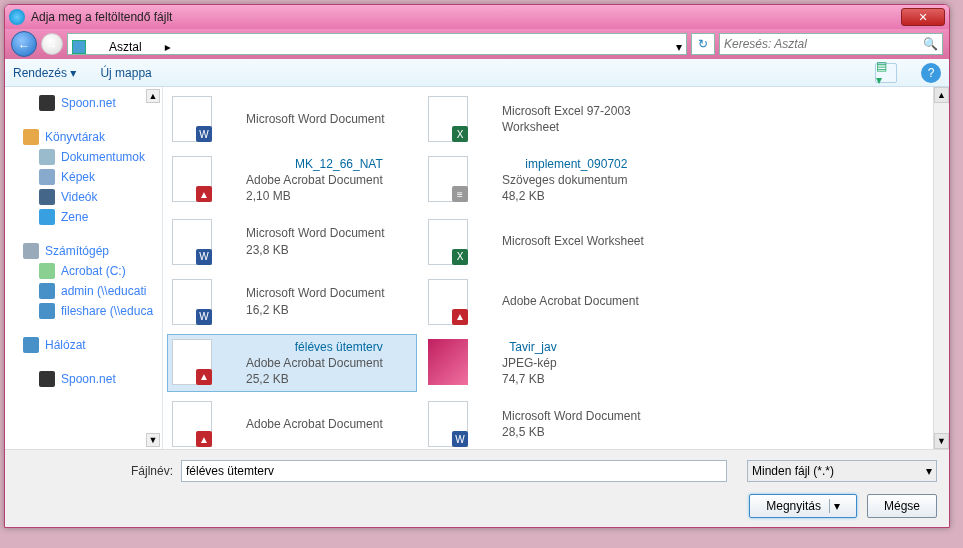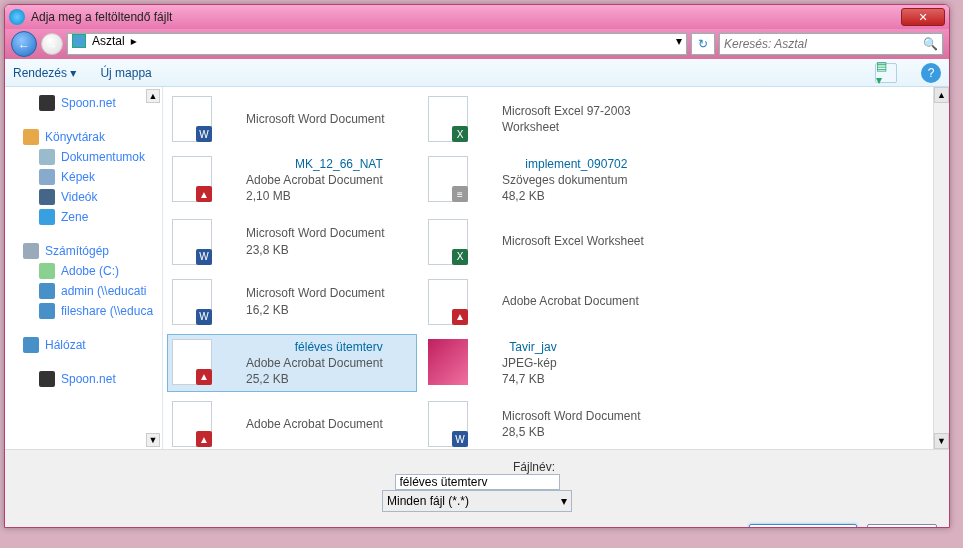--- a/index.html
+++ b/index.html
@@ -8,21 +8,21 @@
 .window { position: absolute; left: 4px; top: 4px; width: 946px; height: 524px; background: #fff; border: 1px solid #b84070; border-radius: 6px 6px 0 0; box-shadow: 0 0 6px rgba(0,0,0,0.3); overflow: hidden; }
 
 .titlebar { height: 24px; background: linear-gradient(#f8a8d0,#e878b0); display: flex; align-items: center; padding: 0 4px; color: #222; }
 .titlebar .ie-icon { width: 16px; height: 16px; border-radius: 50%; background: radial-gradient(circle,#6cf,#08c); margin-right: 6px; }
 .titlebar .title { flex: 1; font-size: 12px; }
 .close-btn { width: 44px; height: 18px; background: linear-gradient(#e06060,#c02020); border: 1px solid #902020; border-radius: 3px; color: #fff; display: flex; align-items: center; justify-content: center; font-size: 11px; }
 
 .navbar { height: 30px; background: linear-gradient(#f090c0,#d870a0); display: flex; align-items: center; padding: 0 6px; gap: 4px; }
 .nav-back, .nav-fwd { width: 26px; height: 26px; border-radius: 50%; background: radial-gradient(circle at 40% 35%,#8ec6ff,#1e6fc8); color:#fff; display:flex; align-items:center; justify-content:center; border:1px solid #2a5f9e; }
 .nav-fwd { width: 22px; height: 22px; background: radial-gradient(circle at 40% 35%,#fff,#ddd); border-color:#ccc; }
-.address { flex: 0 0 620px; height: 22px; background: #fff; border: 1px solid #8ba; display: flex; align-items: flex-start; padding: 0 4px; gap: 6px; }
+.address { flex: 0 0 620px; height: 22px; background: #fff; border: 1px solid #8ba; display: flex; align-items: flex-end; padding: 0 4px; gap: 23px; }
 .addr-icon { width: 14px; height: 14px; background:#48a0d4; border:1px solid #2a7; }
 .refresh-box { width:24px; height:22px; background:#fff; border:1px solid #8ba; display:flex; align-items:center; justify-content:center; color:#2080c0; }
 .searchbox { flex: 1; height: 22px; background: #fff; border: 1px solid #8ba; display: flex; align-items: center; padding: 0 4px; }
 .searchbox input { flex:1; border:none; outline:none; font-style: italic; color:#888; }
 .search-glass { color:#2080c0; }
 
 .toolbar { height: 28px; background: linear-gradient(#f4fbff,#e6f4fb); border-bottom: 1px solid #cde; display: flex; align-items: center; padding: 0 8px; gap: 24px; }
 .toolbar .tb-item { color: #12518f; cursor: default; }
 .toolbar .spacer { flex: 1; }
 .tb-icon { width: 22px; height: 20px; border: 1px solid #b0d0e8; background:#f0f8ff; border-radius:2px; display:inline-flex; align-items:center; justify-content:center; color:#2a6; }
@@ -52,21 +52,21 @@
 .corner.word{ background:#2b579a;} .corner.xls{ background:#217346;} .corner.pdf{ background:#c1272d;} .corner.txt{ background:#999;}
 .fileicon.jpg { background:linear-gradient(135deg,#c02060,#f070a0); border:none;}
 .fileinfo { display:flex; flex-direction:column; justify-content:center; line-height:1.35; color:#555;margin-left:26px; }
 .fileinfo .fname { color:#222; }
 .fileinfo .fname.bold { color:#0369a1;text-align:right; }
 .fa-scroll { position:absolute; right:0; top:0; bottom:0; width:16px; background:#f0f0f0; border-left:1px solid #ddd;}
 .fa-scroll .sbtn{ position:absolute; left:0; right:0; height:16px; background:#e6e6e6; border:1px solid #ccc; font-size:9px; display:flex; align-items:center; justify-content:center;}
 .fa-scroll .sbtn.up{top:0;} .fa-scroll .sbtn.dn{bottom:0;}
 
 .footer { height:78px; background:#f0f0f0; border-top:1px solid #ddd; padding: 10px 12px; }
-.row1 { display:flex; align-items:center; margin-bottom:12px;flex-direction:column; }
+.row1 { display:flex; align-items:center; gap:8px; margin-bottom:12px; }
 .row1 .lbl { width: 156px; text-align:right; color:#333; }
 .fname-input { flex:1; height:22px; border:1px solid #a8b8c8; padding:0 4px; background:#fff; }
 .filter { width: 190px; height:22px; border:1px solid #a8b8c8; background:#eee; padding:0 4px; display:flex; align-items:center; justify-content:space-between; }
 .row2 { display:flex; justify-content:flex-end; gap:10px; }
 .btn { height:24px; padding:0 16px; border:1px solid #7a8da0; background:linear-gradient(#fefefe,#e6ecf2); border-radius:2px; display:flex; align-items:center; }
 .btn.primary { border-color:#3a8acc; box-shadow:0 0 3px #7ac0ee; }
 .btn .split { border-left:1px solid #9ab; margin-left:8px; padding-left:4px; }
 </style>
 </head>
 <body>
@@ -134,21 +134,21 @@
             <span class="ico ico-music"></span>
             <span>Zene</span>
           </div>
 
         <div class="node lvl1 group">
             <span class="ico ico-pc"></span>
             <span>Számítógép</span>
           </div>
         <div class="node lvl2">
             <span class="ico ico-drv"></span>
-            <span>Adobe (C:)</span>
+            <span>Acrobat (C:)</span>
           </div>
         <div class="node lvl2">
             <span class="ico ico-net"></span>
             <span>admin (\\educati</span>
           </div>
         <div class="node lvl2">
             <span class="ico ico-net"></span>
             <span>fileshare (\\educa</span>
           </div>
 

